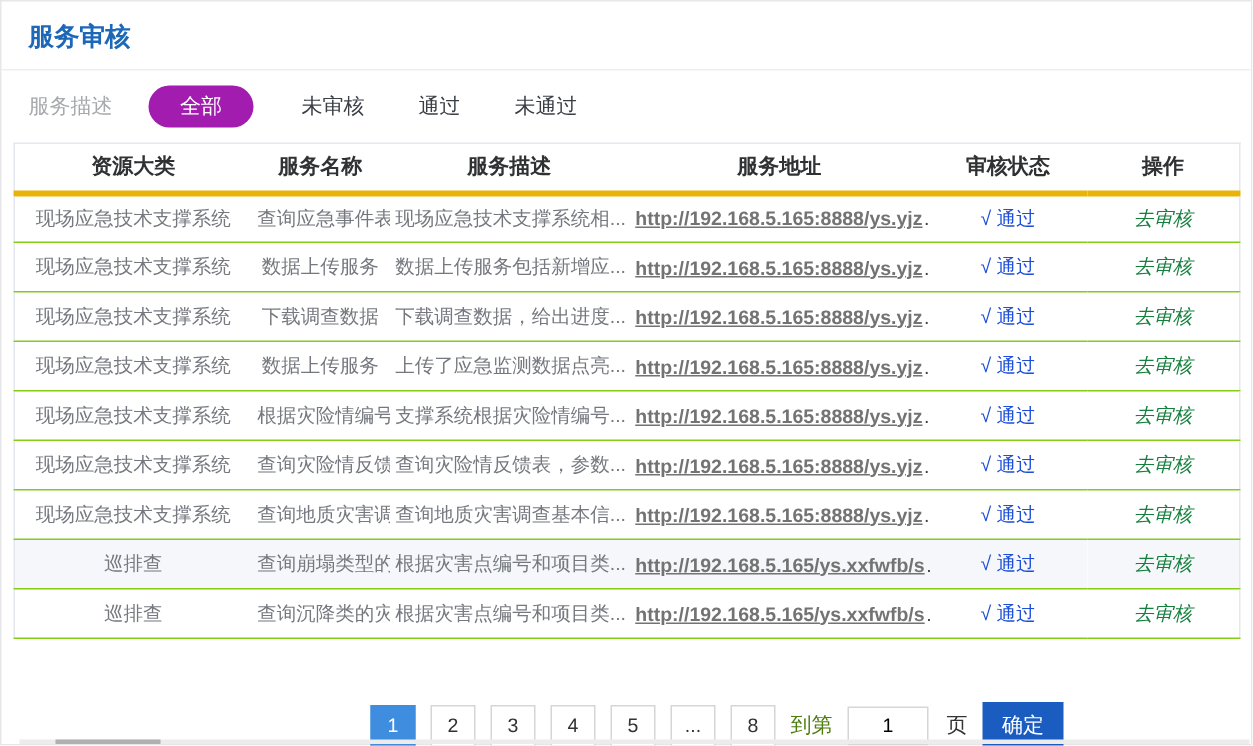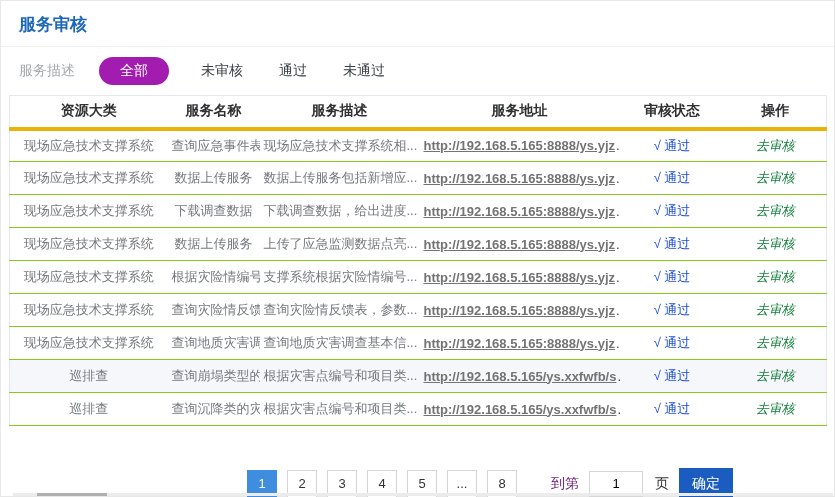--- a/index.html
+++ b/index.html
@@ -58,21 +58,21 @@
   }
   .page-btn {
     min-width:30px; height:28px; line-height:26px; text-align:center;
     border:1px solid #d6d6d6; background:#fff; color:#333;
     margin-right:10px; cursor:pointer;
   }
   .page-btn.active {
     background:#3e8ddf; border-color:#3e8ddf; color:#fff;
   }
   .page-btn.next { padding:0 12px; }
-  .goto-label { margin-left:24px; font-size:14px; color:#701a75; }
+  .goto-label { font-size:14px; color:#4d7c0f; }
   .goto-input {
     width:54px; height:26px; border:1px solid #d6d6d6;
     text-align:center; font-size:13px; margin-left:10px; outline:none;
     font-family:"Liberation Sans", sans-serif;
   }
   .goto-unit { margin:0 10px 0 12px; font-size:14px; color:#333; }
   .confirm-btn {
     background:#1a5cc0; color:#fff; border:none; height:31px;
     padding:0 13px; font-size:14px; cursor:pointer;
     font-family:"Liberation Sans", sans-serif;

